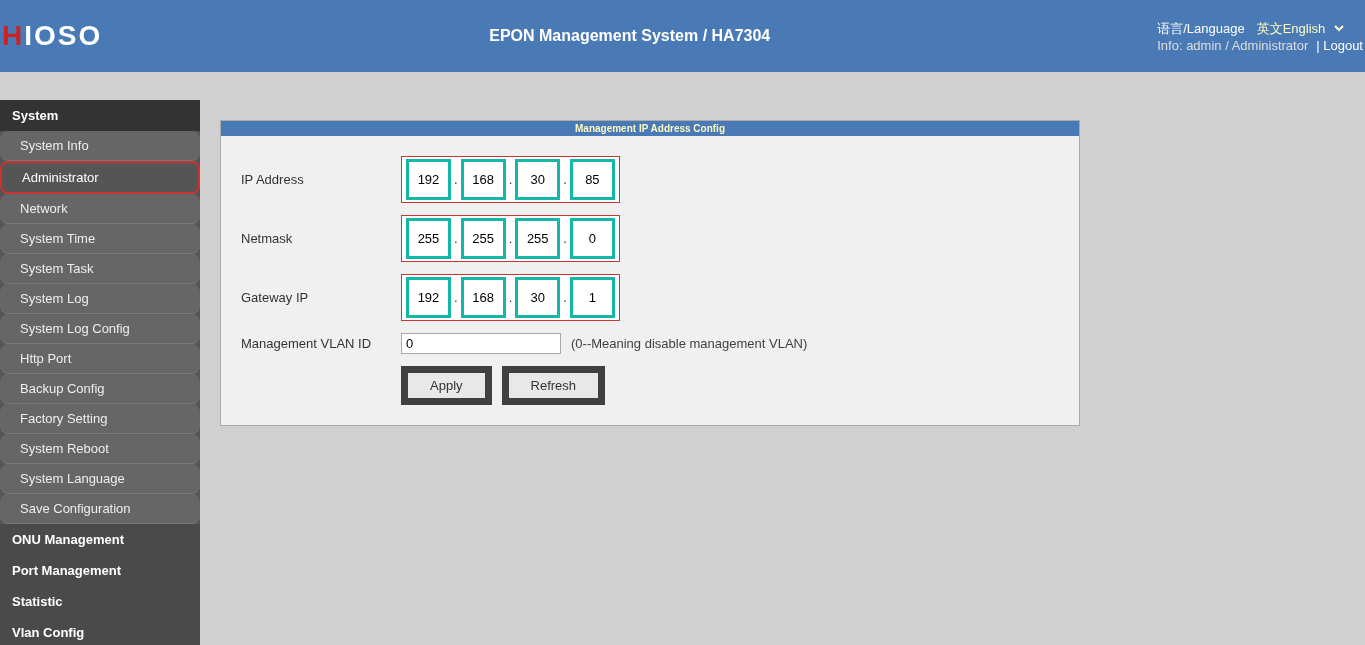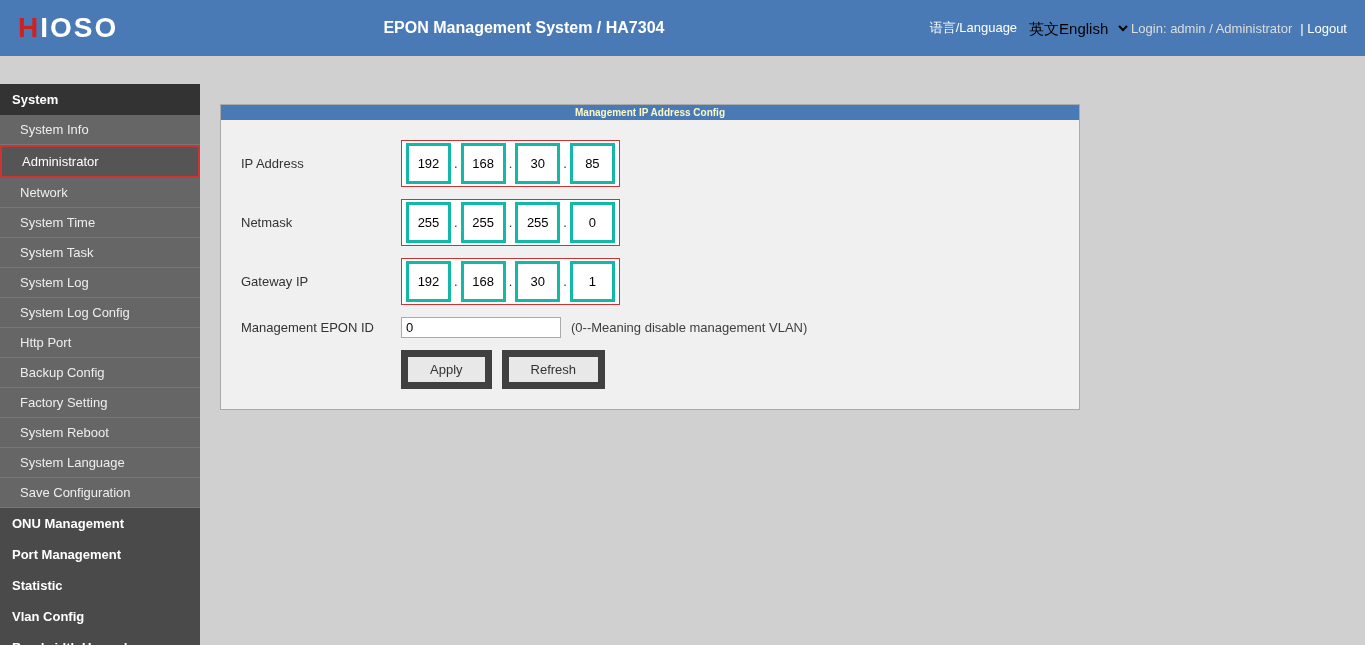--- a/index.html
+++ b/index.html
@@ -1,25 +1,25 @@
 <!DOCTYPE html>
 <html><head>
   <meta charset="utf-8">
   <style>
     * { margin: 0; padding: 0; box-sizing: border-box; }
     body { font-family: Arial, sans-serif; font-size: 13px; background: #d0d0d0; width: 1365px; min-height: 645px; }
 
     
     .header {
       background: #4a7ab5;
-      height: 56px;
+      height: 72px;
       display: flex;
       align-items: center;
       justify-content: space-between;
-      padding: 0 18px;
+      padding: 0 2px;
     }
     .logo {
       display: flex;
       align-items: center;
     }
     .logo-text {
       font-size: 28px;
       font-weight: bold;
       color: white;
       letter-spacing: 2px;
@@ -31,35 +31,36 @@
     }
     .header-center {
       color: white;
       font-size: 16px;
       font-weight: bold;
       flex: 1;
       text-align: center;
     }
     .header-right {
       display: flex;
-      align-items: center;
+      flex-direction: column;
+      align-items: flex-start;
       color: white;
       font-size: 13px;
     }
     .header-right .lang-row {
       display: flex;
       align-items: center;
       gap: 8px;
     }
     .header-right .lang-label { color: #fff; }
     .header-right .lang-select {
-      color: #000000;
+      color: #fef9c3;
       background: transparent;
       border: none;
-      font-size: 15px;
+      font-size: 13px;
       cursor: pointer;
     }
     .header-right .login-row {
       display: flex;
       gap: 8px;
       color: #ddd;
     }
     .logout-link {
       color: white;
       text-decoration: none;
@@ -87,20 +88,21 @@
       font-size: 13px;
       font-weight: bold;
     }
     .sidebar-item {
       background: #666;
       color: #eee;
       padding: 7px 20px;
       font-size: 13px;
       cursor: pointer;
       border-bottom: 1px solid #777;
+      border-radius: 8px;
     }
     .sidebar-item.active {
       background: #555;
       color: #ffffff;
       border: 2px solid #cc3333;
     }
     .sidebar-subgroup {
       background: #4a4a4a;
       color: white;
       padding: 8px 12px;
@@ -199,21 +201,21 @@
   <div class="header-center">EPON Management System / HA7304</div>
   <div class="header-right">
     <div class="lang-row">
       <span class="lang-label">语言/Language</span>
       <select class="lang-select">
         <option>英文English</option>
         <option>中文Chinese</option>
       </select>
     </div>
     <div class="login-row">
-      <span>Login: admin / Administrator</span>
+      <span>Info: admin / Administrator</span>
       <a class="logout-link">| Logout</a>
     </div>
   </div>
 </div>
 
 <div class="layout">
 
   <div class="sidebar">
     <div class="sidebar-group-header">System</div>
     <div class="sidebar-item">System Info</div>
@@ -276,21 +278,21 @@
             <span class="ip-dot">.</span>
             <input class="ip-input" type="text" value="168" style="">
             <span class="ip-dot">.</span>
             <input class="ip-input" type="text" value="30" style="">
             <span class="ip-dot">.</span>
             <input class="ip-input" type="text" value="1" style="">
           </div>
         </div>
 
         <div class="form-row">
-          <div class="form-label">Management EPON ID</div>
+          <div class="form-label">Management VLAN ID</div>
           <input class="vlan-input" type="text" value="0" style="">
           <span class="vlan-hint">(0--Meaning disable management VLAN)</span>
         </div>
 
         <div class="btn-row">
           <button class="btn">Apply</button>
           <button class="btn">Refresh</button>
         </div>
 
       </div>

